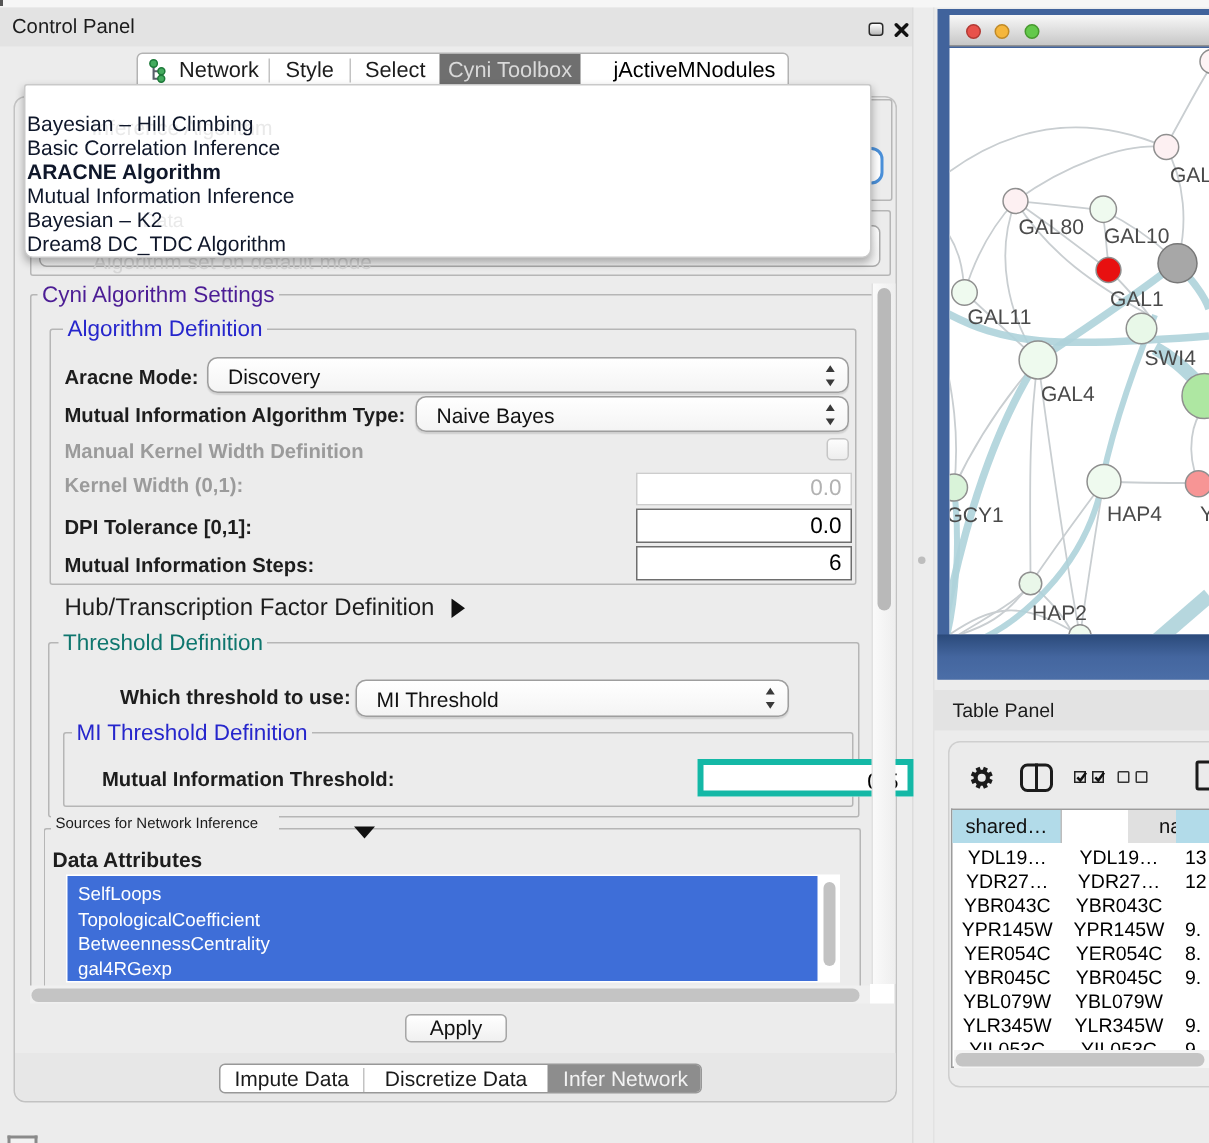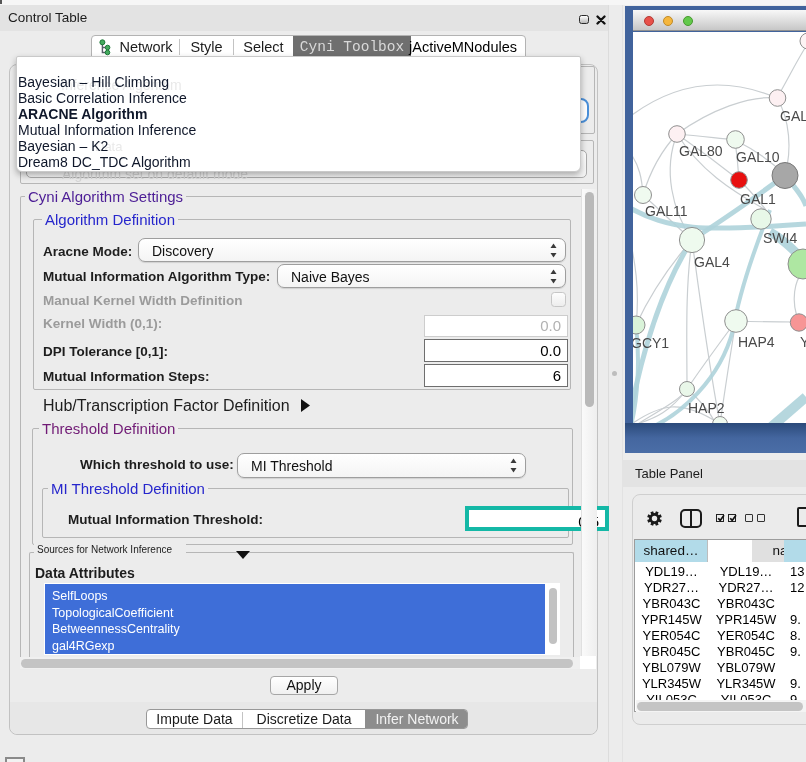--- a/index.html
+++ b/index.html
@@ -58,40 +58,40 @@
 .tc { position:absolute; text-align:center; white-space:nowrap; }
 </style>
 </head>
 <body>
 <div id="topstrip" class="abs"></div>
 <div class="abs" style="left:608px;top:5px;width:1px;height:757px;background:#dcdcdc;"></div>
 <div class="abs" style="left:622px;top:5px;width:1px;height:757px;background:#e2e2e2;"></div>
 <div class="abs" style="left:612px;top:371px;width:5px;height:5px;border-radius:50%;background:#bdbdbd;"></div>
 <div class="abs" style="left:0;top:0;width:2px;height:4px;background:#555;"></div>
 <div id="cp-title" class="abs">
-    <span>Control Table</span>
+    <span>Control Panel</span>
   </div>
 <div id="cp-float" class="abs"></div>
 <svg id="cp-close" class="abs" width="10" height="10" viewBox="0 0 10 10">
     <path d="M1.5 1.5 L8.5 8.5 M8.5 1.5 L1.5 8.5" stroke="#111" stroke-width="2.3" stroke-linecap="round"></path>
   </svg>
 
 <div id="tabrow" class="abs">
   <svg class="abs" style="left:6px;top:3px;" width="13" height="17" viewBox="0 0 13 17">
     <path d="M4.4 4 L4.4 13.5 L7.6 13.5 M4.4 8.5 L7.6 8.5" fill="none" stroke="#585e6a" stroke-width="1.4"></path>
     <circle cx="4.4" cy="3.3" r="2.5" fill="#44ab5e" stroke="#1e7a3a" stroke-width="1"></circle>
     <circle cx="9.6" cy="8.5" r="2.3" fill="#44ab5e" stroke="#1e7a3a" stroke-width="1"></circle>
     <circle cx="9.5" cy="13.5" r="2.3" fill="#44ab5e" stroke="#1e7a3a" stroke-width="1"></circle>
   </svg>
   <div class="tab" style="left:21px;width:66px;">Network</div>
   <div class="tabsep" style="left:87px;"></div>
   <div class="tab" style="left:88px;width:53px;">Style</div>
   <div class="tabsep" style="left:141px;"></div>
   <div class="tab" style="left:142px;width:59px;">Select</div>
-  <div class="tab" id="tab-cyni" style="left:201px;width:118px;font-family:Liberation Mono, monospace;">Cyni Toolbox</div>
+  <div class="tab" id="tab-cyni" style="left:201px;width:94px;">Cyni Toolbox</div>
   <div class="tab" style="left:308px;width:126px;color:#000;">jActiveMNodules</div>
 </div>
 
 <div id="outer" class="abs"></div>
 
 <div class="abs" style="left:20px;top:66px;width:575px;height:68px;border:1px solid #b6b6b6;border-radius:2px;"></div>
 <div class="abs" style="left:27px;top:98px;width:561.5px;height:25px;border:2.5px solid #4a8fd8;border-radius:8px;background:#fff;"></div>
 <div class="abs" style="left:20px;top:140px;width:574px;height:44px;border:1px solid #b6b6b6;border-radius:2px;"></div>
 <div class="abs" style="left:26px;top:150px;width:561px;height:28px;border:1px solid #ababab;border-radius:5px;background:linear-gradient(#ffffff,#f2f2f2);"></div>
 <div class="abs" style="left:62px;top:166px;font-size:14px;color:#d6d6d6;">Algorithm set on default mode</div>
@@ -126,21 +126,21 @@
 <div class="lbl" style="left:43px;top:344px;">DPI Tolerance [0,1]:</div>
 <div class="field" style="left:424px;top:339px;width:144px;height:23px;border:1px solid #6e6e6e;line-height:21px;">0.0</div>
 <div class="lbl" style="left:43px;top:369px;">Mutual Information Steps:</div>
 <div class="field" style="left:424px;top:364px;width:144px;height:23px;border:1px solid #6e6e6e;line-height:21px;">6</div>
 <div class="abs" style="left:43px;top:397px;font-size:16px;color:#1d1d1d;">Hub/Transcription Factor Definition</div>
 <svg class="abs" style="left:300px;top:399px;" width="11" height="13" viewBox="0 0 11 13">
     <path d="M1 0 L10 6.5 L1 13 Z" fill="#111"></path>
   </svg>
 
 <div class="group" style="left:32px;top:428px;width:541px;height:117px;">
-  <div class="gtitle" style="left:6px;color:#701a75;">Threshold Definition</div>
+  <div class="gtitle" style="left:6px;color:#0f766e;">Threshold Definition</div>
 </div>
 <div class="lbl" style="left:80px;top:457px;">Which threshold to use:</div>
 <div class="combo" style="left:237px;top:453px;width:289px;height:25px;">
   <span class="ctext">MI Threshold</span>
   <svg class="arr" width="7" height="15" viewBox="0 0 7 15">
       <path d="M3.5 0.5 L6.5 5 L0.5 5 Z" fill="#3a3a3a"></path>
       <path d="M3.5 14.5 L6.5 10 L0.5 10 Z" fill="#3a3a3a"></path>
     </svg>
 </div>
 <div class="group" style="left:42px;top:488px;width:527px;height:50px;">

